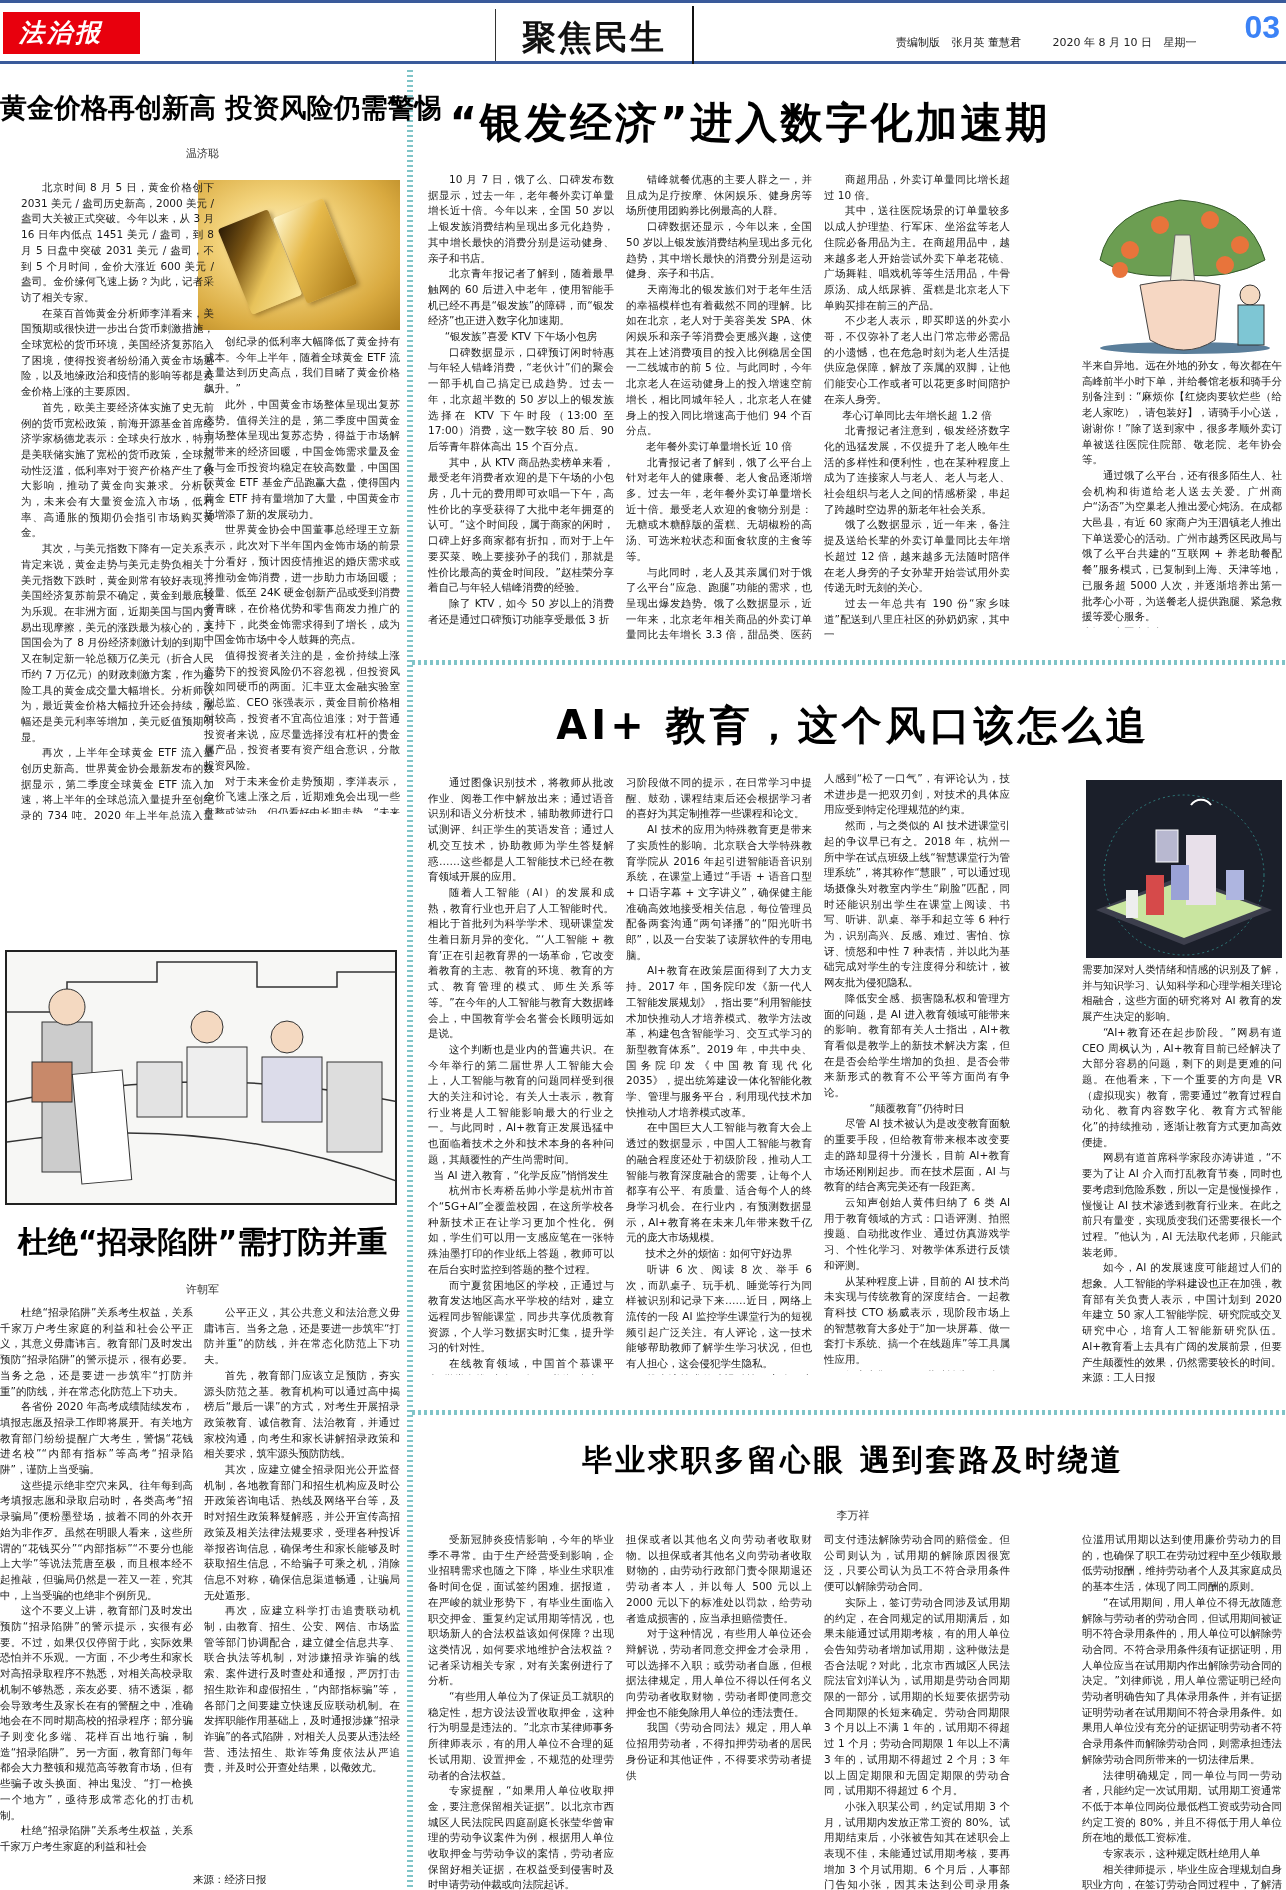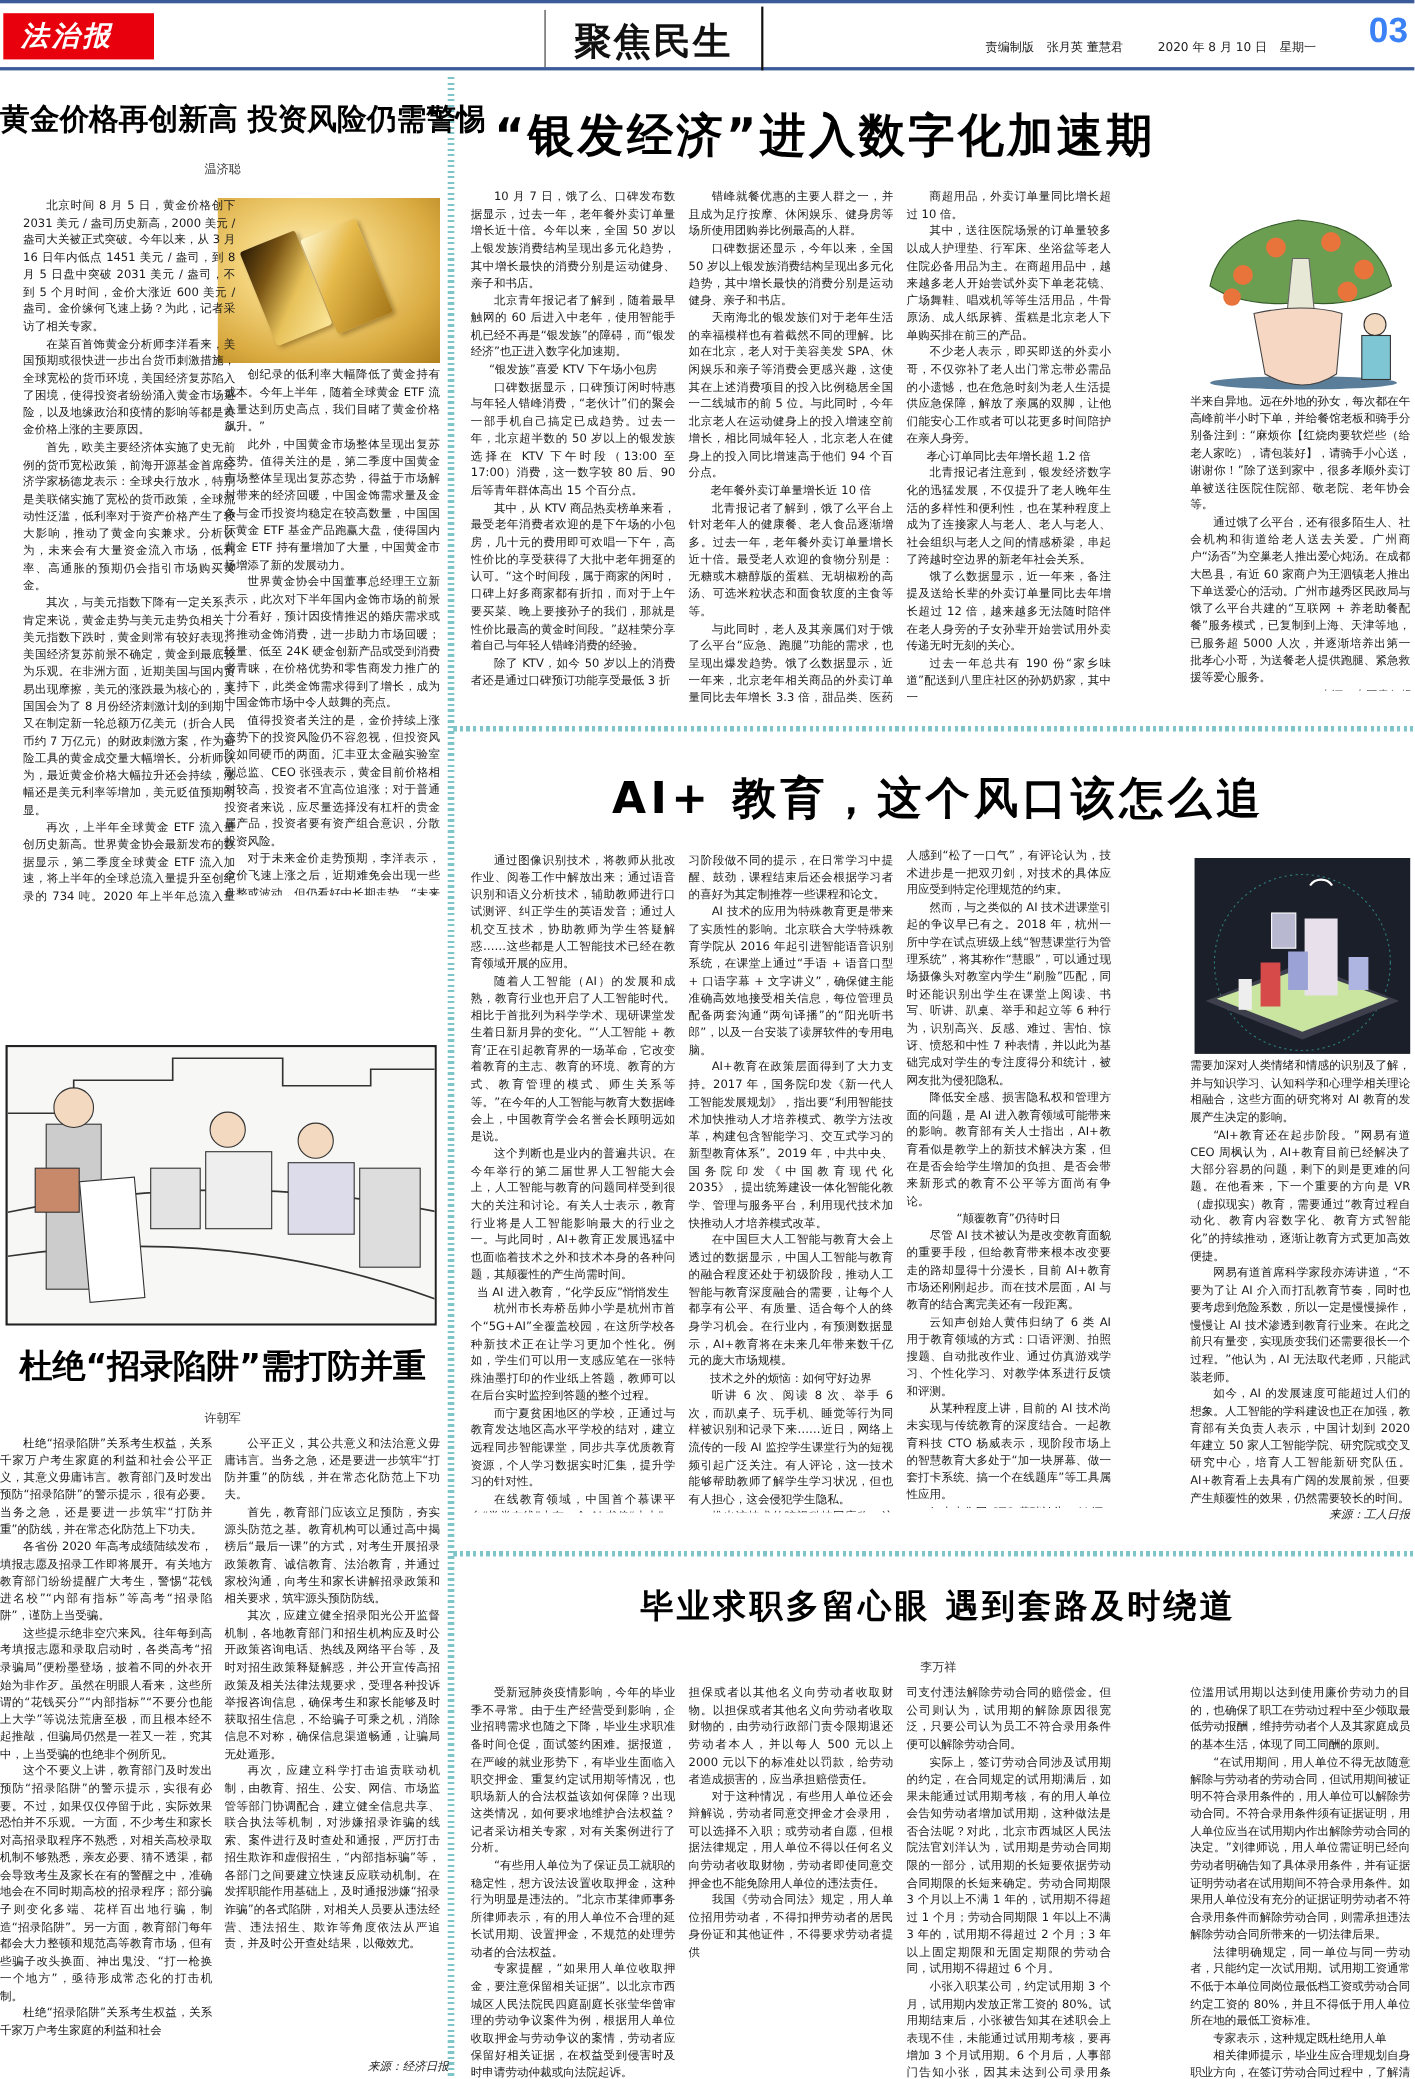--- a/index.html
+++ b/index.html
@@ -19,21 +19,21 @@
   
   .vsep { position: absolute; width: 6px; background-image: repeating-linear-gradient(to bottom, #7fc4c8 0 2px, transparent 2px 5px); }
   .hsep { position: absolute; height: 5px; background-image: repeating-linear-gradient(to right, #7fc4c8 0 3px, transparent 3px 6px); }
 
   
   .headline { position: absolute; font-weight: bold; color: #000; white-space: nowrap; text-align: center; }
   .byline { position: absolute; font-family: "DejaVu Serif", serif; font-size: 11px; color: #333; text-align: center; }
   .col { position: absolute; font-size: 10.5px; line-height: 15.7px; text-align: justify; color: #1a1a1a; overflow: hidden; }
   .col p { text-indent: 2em; }
   .col .sub { text-align: center; text-indent: 0; }
-  .col .src { text-align: right; text-indent: 0; font-style: italic; }
+  .col .src { text-indent: 0; }
 
   
   .img { position: absolute; overflow: hidden; }
   .gold { background: radial-gradient(ellipse at 40% 40%, #fff3c4 0%, #f2d27a 35%, #d9aa40 70%, #b0801e 100%); }
   .gold .bar { position: absolute; width: 54px; height: 92px; border-radius: 3px; background: linear-gradient(135deg, #fff8d0 0%, #e6b94a 40%, #a67718 100%); transform: rotate(-22deg); box-shadow: 2px 3px 4px rgba(80,50,0,.4); }
   .gold .bar.b1 { left: 35px; top: 36px; background: linear-gradient(135deg, #2a1a05 0%, #7a5514 30%, #e7c25a 60%, #fbe69a 100%); }
   .gold .bar.b2 { left: 90px; top: 25px; }
   .tree { background: #fff; }
   .cartoon { background: #f4f4f4; border: 2px solid #222; }
   .city { background: #1b1f2a; }
@@ -110,21 +110,21 @@
     <p>这些提示绝非空穴来风。往年每到高考填报志愿和录取启动时，各类高考“招录骗局”便粉墨登场，披着不同的外衣开始为非作歹。虽然在明眼人看来，这些所谓的“花钱买分”“内部指标”“不要分也能上大学”等说法荒唐至极，而且根本经不起推敲，但骗局仍然是一茬又一茬，究其中，上当受骗的也绝非个例所见。</p>
     <p>这个不要义上讲，教育部门及时发出预防“招录陷阱”的警示提示，实很有必要。不过，如果仅仅停留于此，实际效果恐怕并不乐观。一方面，不少考生和家长对高招录取程序不熟悉，对相关高校录取机制不够熟悉，亲友必要、猜不透渠，都会导致考生及家长在有的警醒之中，准确地会在不同时期高校的招录程序；部分骗子则变化多端、花样百出地行骗，制造“招录陷阱”。另一方面，教育部门每年都会大力整顿和规范高等教育市场，但有些骗子改头换面、神出鬼没、“打一枪换一个地方”，亟待形成常态化的打击机制。</p>
     <p>杜绝“招录陷阱”关系考生权益，关系千家万户考生家庭的利益和社会</p>
   </div>
   <div class="col" style="left:204px; top:1305px; width:196px; height:570px;">
     <p>公平正义，其公共意义和法治意义毋庸讳言。当务之急，还是要进一步筑牢“打防并重”的防线，并在常态化防范上下功夫。</p>
     <p>首先，教育部门应该立足预防，夯实源头防范之基。教育机构可以通过高中揭榜后“最后一课”的方式，对考生开展招录政策教育、诚信教育、法治教育，并通过家校沟通，向考生和家长讲解招录政策和相关要求，筑牢源头预防防线。</p>
     <p>其次，应建立健全招录阳光公开监督机制，各地教育部门和招生机构应及时公开政策咨询电话、热线及网络平台等，及时对招生政策释疑解惑，并公开宣传高招政策及相关法律法规要求，受理各种投诉举报咨询信息，确保考生和家长能够及时获取招生信息，不给骗子可乘之机，消除信息不对称，确保信息渠道畅通，让骗局无处遁形。</p>
     <p>再次，应建立科学打击追责联动机制，由教育、招生、公安、网信、市场监管等部门协调配合，建立健全信息共享、联合执法等机制，对涉嫌招录诈骗的线索、案件进行及时查处和通报，严厉打击招生欺诈和虚假招生，“内部指标骗”等，各部门之间要建立快速反应联动机制。在发挥职能作用基础上，及时通报涉嫌“招录诈骗”的各式陷阱，对相关人员要从违法经营、违法招生、欺诈等角度依法从严追责，并及时公开查处结果，以儆效尤。</p>
   </div>
-  <div class="col" style="left:212px; top:1872px; width:196px; height:18px;">
+  <div class="col" style="left:193px; top:1872px; width:196px; height:18px;">
     <p class="src">来源：经济日报</p>
   </div>
 </article>
 
 <article>
   <h1 class="headline" style="left:420px; top:95px; width:660px; font-size:42px; letter-spacing:3px;">“银发经济”进入数字化加速期</h1>
   <div class="img tree" style="left:1090px; top:190px; width:190px; height:165px;">
     <svg width="190" height="165" viewBox="0 0 190 165">
       <ellipse cx="95" cy="158" rx="85" ry="6" fill="#5a7e9a"></ellipse>
       <path d="M10 70 Q20 20 90 10 Q160 15 175 70 Q140 90 95 85 Q40 90 10 70Z" fill="#6c9e52" stroke="#355a2a"></path>

